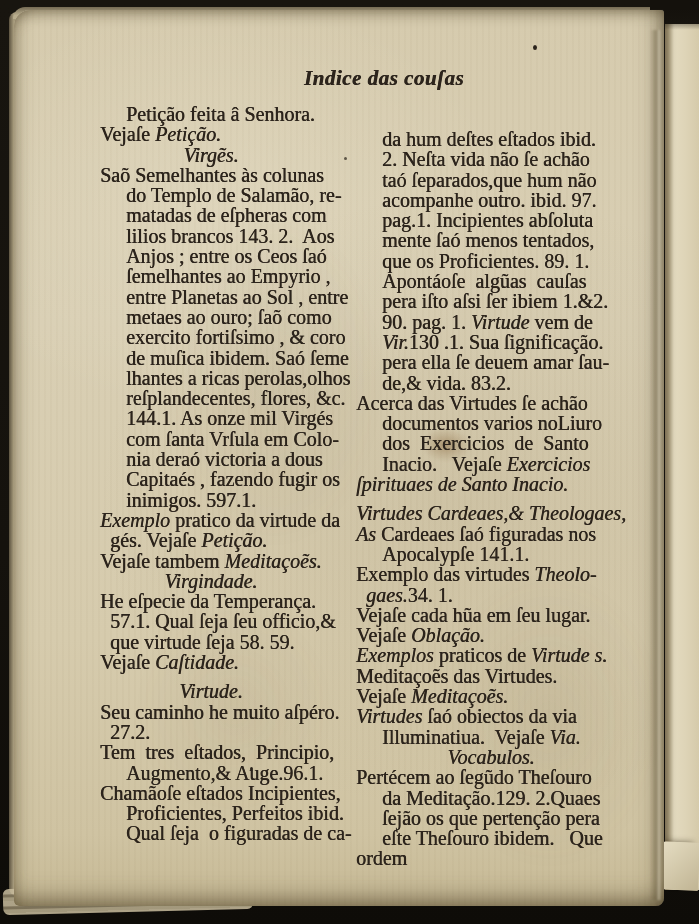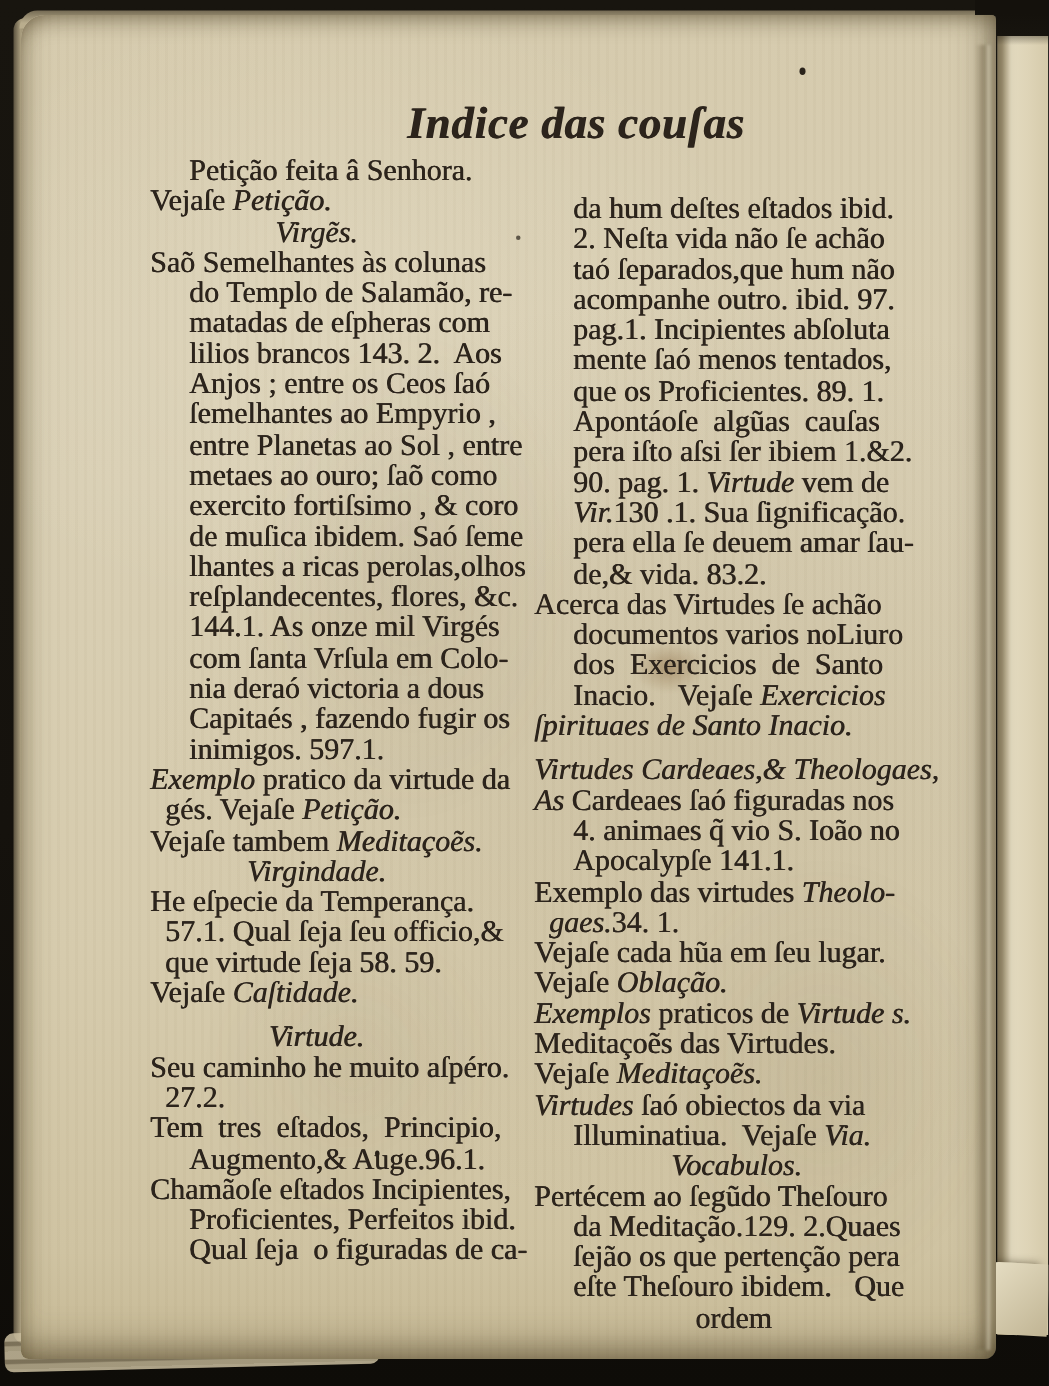--- a/index.html
+++ b/index.html
@@ -48,31 +48,31 @@
   .b2{left:420px;top:560px;width:230px;height:300px;background:radial-gradient(closest-side,rgba(92,76,48,.08),transparent);}
   .b3{left:120px;top:590px;width:200px;height:220px;background:radial-gradient(closest-side,rgba(92,76,48,.06),transparent);}
   .stain{position:absolute;left:408px;top:418px;width:48px;height:34px;border-radius:50%;
     background:radial-gradient(closest-side,rgba(118,80,36,.40),rgba(118,80,36,.14) 62%,transparent);filter:blur(1px);}
   .speck{position:absolute;border-radius:50%;background:#2a231b;}
   .s1{left:519px;top:35px;width:4px;height:5px;}
   .s2{left:236px;top:757px;width:3px;height:4px;}
   .s3{left:330px;top:147px;width:3px;height:3px;opacity:.7;}
   
   .title{position:absolute;top:56px;left:90px;width:560px;text-align:center;
-    font-style:italic;font-weight:bold;font-size:30px;color:#2c241c;letter-spacing:.5px;
+    font-style:italic;font-weight:bold;font-size:21px;color:#2c241c;letter-spacing:.5px;
     text-shadow:.4px 0 0 currentColor;}
   .text-block{position:absolute;top:94px;left:86px;display:flex;color:#2c241c;}
   .col{font-size:20px;}
   .col-left{width:252px;}
   .col-right{width:300px;margin-left:4px;margin-top:25px;}
   .line{white-space:pre;line-height:20.3px;height:20.3px;text-shadow:.4px 0 0 currentColor;}
   .a-h{padding-left:26px;}
   .a-x{padding-left:10px;}
   .a-c{text-align:center;padding-right:30px;}
-  .a-r{text-align:center;padding-right:34px;}
+  .a-r{text-align:left;padding-right:34px;}
   .spacer{height:9px;}
   .it{font-style:italic;text-align:right;}
 </style>
 </head>
 <body>
 
 <div class="scene">
   <div class="edge-left"></div>
   <div class="edge-top"></div>
   <div class="edge-bottom-stack"></div>
@@ -147,21 +147,20 @@
           <div class="line a-h"><span>pera ella ſe deuem amar ſau-</span></div>
           <div class="line a-h"><span>de,&amp; vida. 83.2.</span></div>
           <div class="line a-f"><span>Acerca das Virtudes ſe achão</span></div>
           <div class="line a-h"><span>documentos varios noLiuro</span></div>
           <div class="line a-h"><span>dos  Exercicios  de  Santo</span></div>
           <div class="line a-h"><span>Inacio.   Vejaſe </span><span class="it">Exercicios</span></div>
           <div class="line a-f"><span class="it">ſpirituaes de Santo Inacio.</span></div>
           <div class="line spacer"></div>
           <div class="line a-f"><span class="it">Virtudes Cardeaes,&amp; Theologaes,</span></div>
           <div class="line a-f"><span class="it">As </span><span>Cardeaes ſaó figuradas nos</span></div>
-          <div class="line a-h"><span>4. animaes q̃ vio S. Ioão no</span></div>
           <div class="line a-h"><span>Apocalypſe 141.1.</span></div>
           <div class="line a-f"><span>Exemplo das virtudes </span><span class="it">Theolo-</span></div>
           <div class="line a-x"><span class="it">gaes.</span><span>34. 1.</span></div>
           <div class="line a-f"><span>Vejaſe cada hũa em ſeu lugar.</span></div>
           <div class="line a-f"><span>Vejaſe </span><span class="it">Oblação.</span></div>
           <div class="line a-f"><span class="it">Exemplos </span><span>praticos de </span><span class="it">Virtude s.</span></div>
           <div class="line a-f"><span>Meditaçoẽs das Virtudes.</span></div>
           <div class="line a-f"><span>Vejaſe </span><span class="it">Meditaçoẽs.</span></div>
           <div class="line a-f"><span class="it">Virtudes </span><span>ſaó obiectos da via</span></div>
           <div class="line a-h"><span>Illuminatiua.  Vejaſe </span><span class="it">Via.</span></div>

